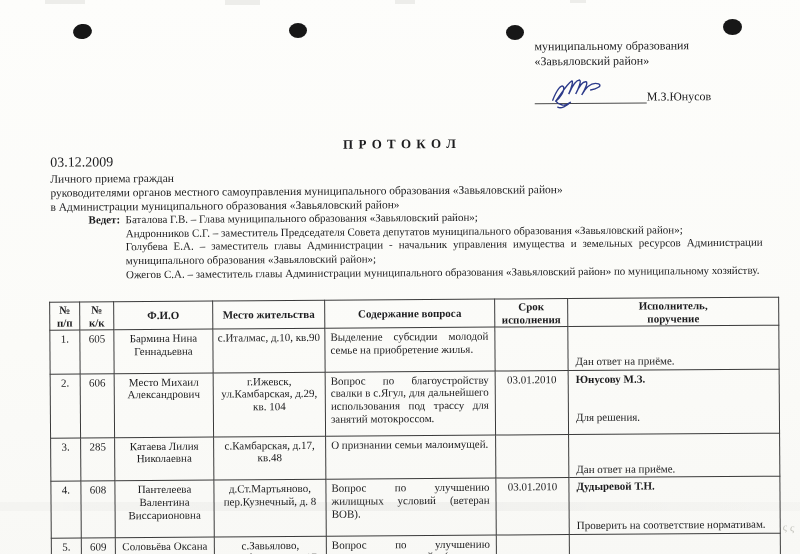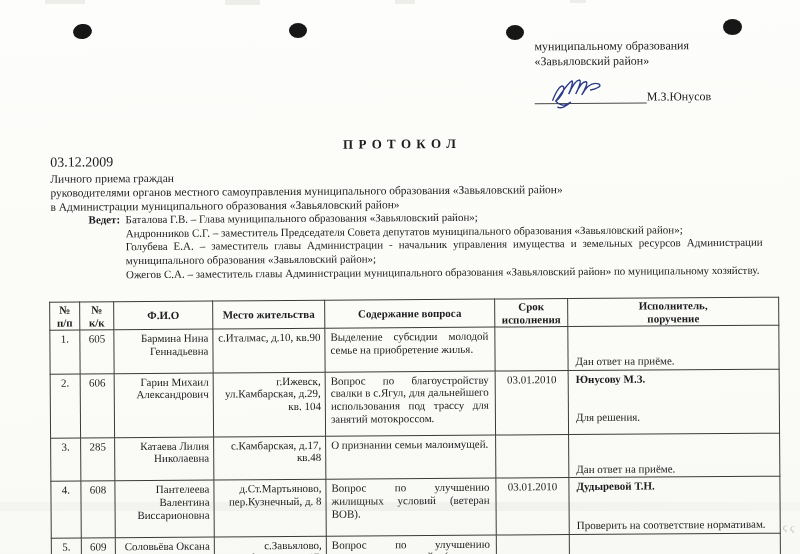--- a/index.html
+++ b/index.html
@@ -52,21 +52,21 @@
     position:absolute;left:48px;top:299px;width:729px;
     border-collapse:collapse;table-layout:fixed;
     font-size:11px;line-height:12.6px;
   }
   .protocol th,.protocol td{
     border:1px solid #3b3b3b;padding:2px 4px;vertical-align:top;
     overflow:hidden;
   }
   .protocol th{font-weight:bold;text-align:center;white-space:pre-line;vertical-align:middle;padding:1px 2px;}
   td.c-num,td.c-kk,td.c-dl{text-align:center;}
-  td.c-fio,td.c-addr{text-align:right;}
+  td.c-fio,td.c-addr{text-align:center;}
   td.c-q{text-align:justify;text-align-last:left;padding:2px 6px 2px 5px;}
   td.c-exec{text-align:left;padding-left:7px;}
   .exec-name{font-weight:bold;}
   .exec-name:empty{display:none;}
   .exec-note{text-align:justify;text-align-last:left;margin-top:26px;}
   tr.h-row{height:28px;}
   tr.r1{height:31px;} tr.r2{height:64px;} tr.r3{height:29px;}
   tr.r4{height:42px;} tr.r5{height:46px;}
   
   .streak{position:absolute;left:0;top:502px;width:800px;height:9px;
@@ -158,21 +158,21 @@
           <td class="c-q">Выделение субсидии молодой семье на приобретение жилья.</td>
           <td class="c-dl"></td>
           <td class="c-exec">
 
             <div class="exec-note">Дан ответ на приёме.</div>
           </td>
         </tr>
         <tr class="r2">
           <td class="c-num">2.</td>
           <td class="c-kk">606</td>
-          <td class="c-fio">Гарин Михаил Александрович</td>
+          <td class="c-fio">Место Михаил Александрович</td>
           <td class="c-addr">г.Ижевск, ул.Камбарская, д.29, кв. 104</td>
           <td class="c-q">Вопрос по благоустройству свалки в с.Ягул, для дальнейшего использования под трассу для занятий мотокроссом.</td>
           <td class="c-dl">03.01.2010</td>
           <td class="c-exec">
             <div class="exec-name">Юнусову М.З.</div>
             <div class="exec-note">Для решения.</div>
           </td>
         </tr>
         <tr class="r3">
           <td class="c-num">3.</td>

